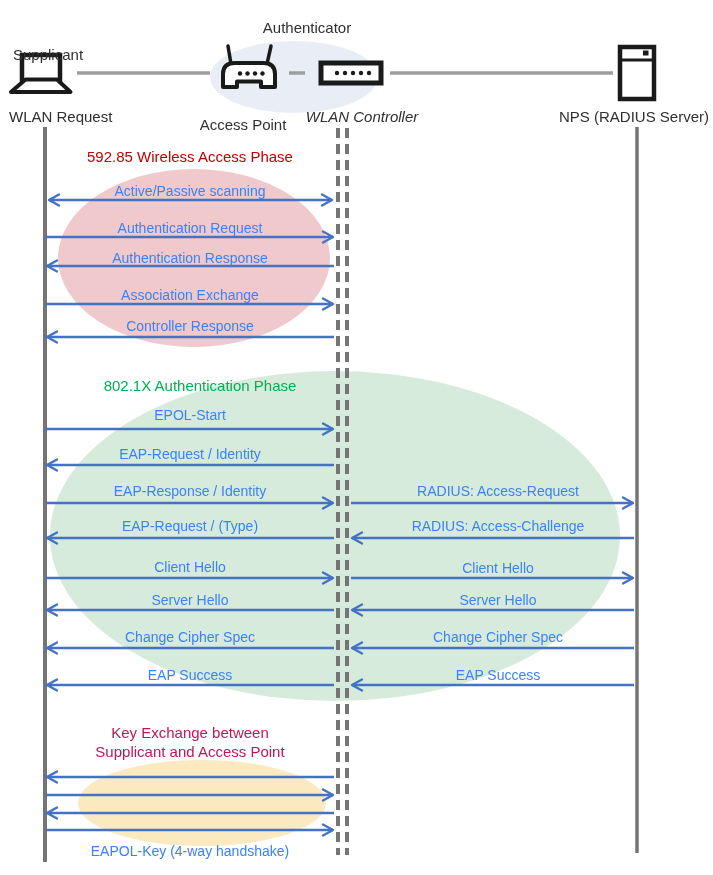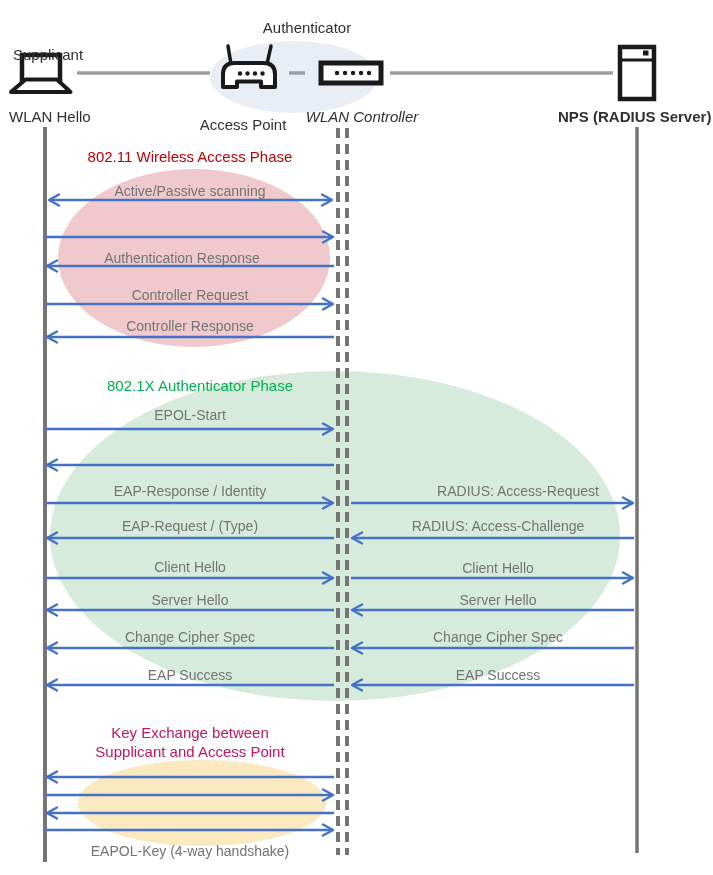--- a/index.html
+++ b/index.html
@@ -1,19 +1,19 @@
 <!DOCTYPE html>
 <html><head>
 <meta charset="utf-8">
 <style>
   html,body{margin:0;padding:0;background:#fff;}
   .stage{position:relative;width:713px;height:875px;background:#ffffff;overflow:hidden;
          font-family:"Liberation Sans",sans-serif;}
   .stage svg{position:absolute;left:0;top:0;}
-  .lbl{position:absolute;font-size:14px;color:#737373;text-align:center;white-space:nowrap;line-height:16px;}
+  .lbl{position:absolute;font-size:14px;color:#3b82f6;text-align:center;white-space:nowrap;line-height:16px;}
   .hdr{position:absolute;font-size:15px;color:#303030;text-align:center;white-space:nowrap;line-height:17px;}
   .left-align{text-align:left;}
   .ph-title{position:absolute;font-size:15px;text-align:center;white-space:nowrap;line-height:19px;}
   .ph1{color:#C00000;}
   .ph2{color:#00B050;}
   .ph3{color:#be185d;}
 </style>
 </head>
 <body>
 
@@ -95,45 +95,47 @@
     <g>
       <rect x="620" y="47" width="34" height="52" fill="#ffffff" stroke="#1A1A1A" stroke-width="4.5"></rect>
       <line x1="620" y1="60" x2="654" y2="60" stroke="#1A1A1A" stroke-width="3"></line>
       <rect x="643" y="50.5" width="5.5" height="5" fill="#1A1A1A"></rect>
     </g>
   </svg>
 
   <div class="hdr left-align" style="left:13px;top:19px;margin-top:27px;">Supplicant</div>
   <div class="hdr" style="left:242px;top:19px;width:130px;">Authenticator</div>
 
-  <div class="hdr left-align" style="left:9px;top:108px;">WLAN Hello</div>
+  <div class="hdr left-align" style="left:9px;top:108px;">WLAN Request</div>
   <div class="hdr" style="left:183px;top:116px;width:120px;">Access Point</div>
   <div class="hdr" style="left:297px;top:108px;width:130px;font-style:italic;">WLAN Controller</div>
-  <div class="hdr" style="left:558px;top:108px;width:152px;font-weight:bold;">NPS (RADIUS Server)</div>
+  <div class="hdr" style="left:558px;top:108px;width:152px;">NPS (RADIUS Server)</div>
 
-  <div class="ph-title ph1" style="left:60px;top:147px;width:260px;">802.11 Wireless Access Phase</div>
-  <div class="ph-title ph2" style="left:70px;top:376px;width:260px;">802.1X Authenticator Phase</div>
+  <div class="ph-title ph1" style="left:60px;top:147px;width:260px;">592.85 Wireless Access Phase</div>
+  <div class="ph-title ph2" style="left:70px;top:376px;width:260px;">802.1X Authentication Phase</div>
   <div class="ph-title ph3" style="left:60px;top:723px;width:260px;">
     <div>Key Exchange between</div>
     <div>Supplicant and Access Point</div>
   </div>
 
   <div class="lbl" style="left:60px;top:183px;width:260px;">Active/Passive scanning</div>
-  <div class="lbl" style="left:52px;top:250px;width:260px;">Authentication Response</div>
-  <div class="lbl" style="left:60px;top:287px;width:260px;">Controller Request</div>
+  <div class="lbl" style="left:60px;top:220px;width:260px;">Authentication Request</div>
+  <div class="lbl" style="left:60px;top:250px;width:260px;">Authentication Response</div>
+  <div class="lbl" style="left:60px;top:287px;width:260px;">Association Exchange</div>
   <div class="lbl" style="left:60px;top:318px;width:260px;">Controller Response</div>
   <div class="lbl" style="left:60px;top:407px;width:260px;">EPOL-Start</div>
+  <div class="lbl" style="left:60px;top:446px;width:260px;">EAP-Request / Identity</div>
   <div class="lbl" style="left:60px;top:483px;width:260px;">EAP-Response / Identity</div>
   <div class="lbl" style="left:60px;top:518px;width:260px;">EAP-Request / (Type)</div>
   <div class="lbl" style="left:60px;top:559px;width:260px;">Client Hello</div>
   <div class="lbl" style="left:60px;top:592px;width:260px;">Server Hello</div>
   <div class="lbl" style="left:60px;top:629px;width:260px;">Change Cipher Spec</div>
   <div class="lbl" style="left:60px;top:667px;width:260px;">EAP Success</div>
   <div class="lbl" style="left:60px;top:795px;width:260px;margin-top:48px;">EAPOL-Key (4-way handshake)</div>
 
-  <div class="lbl" style="left:378px;top:483px;width:280px;">RADIUS: Access-Request</div>
+  <div class="lbl" style="left:358px;top:483px;width:280px;">RADIUS: Access-Request</div>
   <div class="lbl" style="left:358px;top:518px;width:280px;text-align:center;">RADIUS: Access-Challenge</div>
   <div class="lbl" style="left:358px;top:560px;width:280px;">Client Hello</div>
   <div class="lbl" style="left:358px;top:592px;width:280px;">Server Hello</div>
   <div class="lbl" style="left:358px;top:629px;width:280px;">Change Cipher Spec</div>
   <div class="lbl" style="left:358px;top:667px;width:280px;">EAP Success</div>
 
 </div>
 
 </body></html>

